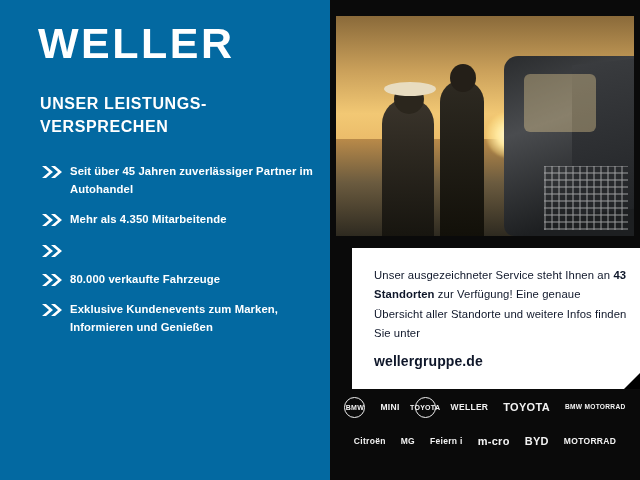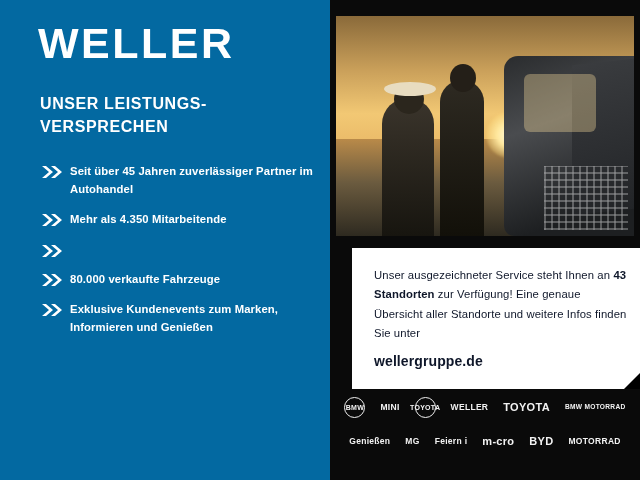--- a/index.html
+++ b/index.html
@@ -311,21 +311,21 @@
     <div class="brand-strip">
       <div class="brand-row">
         <span class="brand-mark circle">BMW</span>
         <span class="brand-mark small">MINI</span>
         <span class="brand-mark circle">TOYOTA</span>
         <span class="brand-mark small">WELLER</span>
         <span class="brand-mark">TOYOTA</span>
         <span class="brand-mark tiny">BMW MOTORRAD</span>
       </div>
       <div class="brand-row">
-        <span class="brand-mark small">Genießen</span>
+        <span class="brand-mark small">Citroën</span>
         <span class="brand-mark small">MG</span>
         <span class="brand-mark small">Feiern i</span>
         <span class="brand-mark">m-cro</span>
         <span class="brand-mark">BYD</span>
         <span class="brand-mark small">MOTORRAD</span>
       </div>
     </div>
   </div>
 </div>
 

